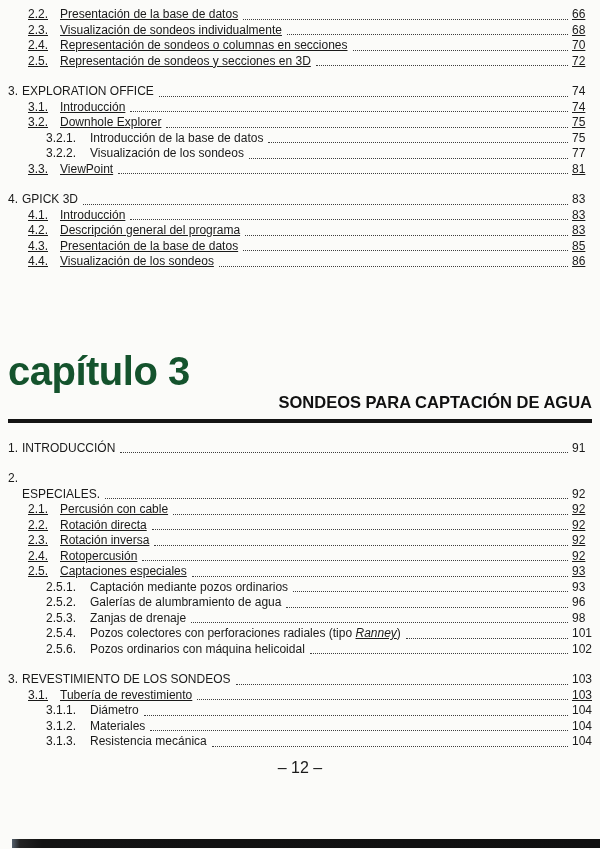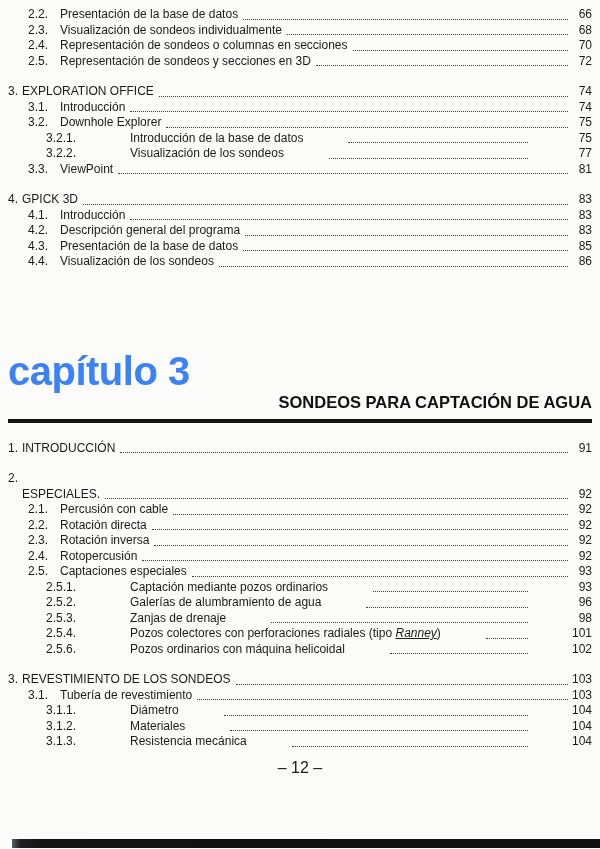--- a/index.html
+++ b/index.html
@@ -22,36 +22,36 @@
     color: #1a1a1a;
   }
   .row .num  { flex: 0 0 auto; }
   .row .title{ flex: 0 1 auto; white-space: pre; }
   .row .leader {
     flex: 1 1 auto;
     min-width: 8px;
     border-bottom: 1.7px dotted #3d3d3d;
     margin: 0 4px 3px 5px;
   }
-  .row .pg { flex: 0 0 auto; min-width: 20px; text-align: right; }
+  .row .pg { flex: 0 0 auto; min-width: 20px; text-align: left; }
 
   .l0 { padding-left: 0;    } .l0 .num { width: 14px; }
-  .l1 { padding-left: 20px; } .l1 .num { width: 32px; }
-  .l2 { padding-left: 38px; gap: 40px; } .l2 .num { width: 44px; }
+  .l1 { padding-left: 20px; text-decoration: underline; } .l1 .num { width: 32px; }
+  .l2 { padding-left: 38px; } .l2 .num { width: 44px; }
 
   .mt { margin-top: 15px; }
 
   
   .chapter-title {
     margin-top: 80px;
     font-size: 40px;
     line-height: 42px;
     font-weight: 700;
     letter-spacing: -0.5px;
-    color: #3b82f6;
+    color: #14532d;
   }
   .chapter-subtitle {
     text-align: right;
     font-size: 16.5px;
     line-height: 20px;
     font-weight: 700;
     color: #111;
   }
   .rule {
     margin-top: 7px;

